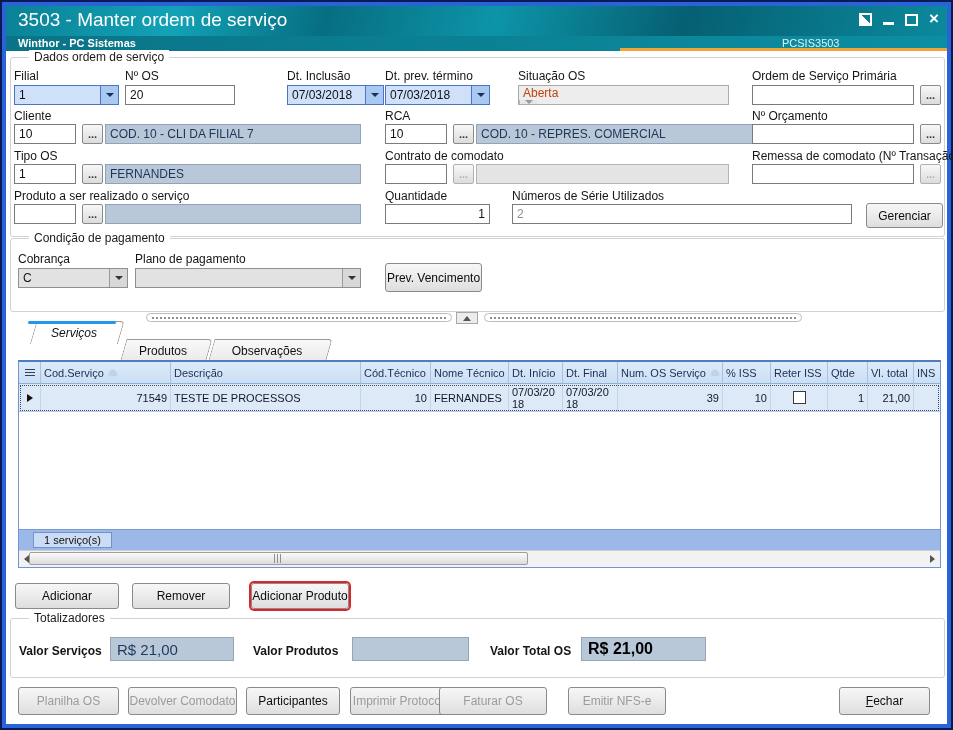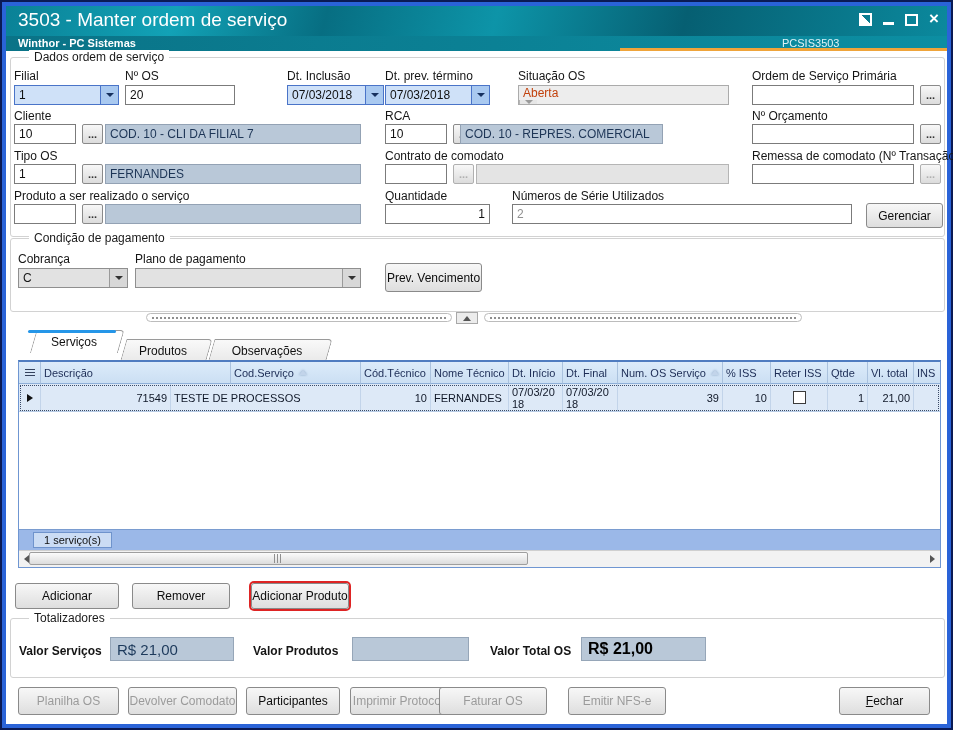--- a/index.html
+++ b/index.html
@@ -170,21 +170,21 @@
   <div class="fld" style="left:746px;top:79px;width:162px;"></div>
   <div class="dots" style="left:914px;top:79px;">...</div>
 
   <div class="lbl" style="left:8px;top:103px;">Cliente</div>
   <div class="fld" style="left:8px;top:118px;width:62px;">10</div>
   <div class="dots" style="left:76px;top:118px;">...</div>
   <div class="fld ro" style="left:99px;top:118px;width:256px;">COD. 10 - CLI DA FILIAL 7</div>
   <div class="lbl" style="left:379px;top:103px;">RCA</div>
   <div class="fld" style="left:379px;top:118px;width:62px;">10</div>
   <div class="dots" style="left:447px;top:118px;">...</div>
-  <div class="fld ro" style="left:454px;top:118px;width:203px;">COD. 10 - REPRES. COMERCIAL</div>
+  <div class="fld ro" style="left:470px;top:118px;width:293px;">COD. 10 - REPRES. COMERCIAL</div>
   <div class="lbl" style="left:746px;top:103px;">Nº Orçamento</div>
   <div class="fld" style="left:746px;top:118px;width:162px;"></div>
   <div class="dots" style="left:914px;top:118px;">...</div>
 
   <div class="lbl" style="left:8px;top:143px;">Tipo OS</div>
   <div class="fld" style="left:8px;top:158px;width:62px;">1</div>
   <div class="dots" style="left:76px;top:158px;">...</div>
   <div class="fld ro" style="left:99px;top:158px;width:256px;">FERNANDES</div>
   <div class="lbl" style="left:379px;top:143px;">Contrato de comodato</div>
   <div class="fld" style="left:379px;top:158px;width:62px;"></div>
@@ -222,42 +222,42 @@
         </span>
   </div>
   <div class="btn" style="left:379px;top:257px;width:97px;height:29px;">Prev. Vencimento</div>
 
   <div class="strack" style="left:140px;top:307px;width:306px;"></div>
   <div class="scaret" style="left:450px;top:306px;">
         <i class="tu"></i>
       </div>
   <div class="strack" style="left:478px;top:307px;width:318px;"></div>
 
-  <div class="tab active" style="left:24px;top:324px;width:88px;">
+  <div class="tab active" style="left:24px;top:315px;width:88px;font-style:italic;">
     <div class="bar"></div>
     <div class="tlabel">Serviços</div>
   </div>
   <div class="tab" style="left:114px;top:333px;width:86px;">
     <div class="tlabel">Produtos</div>
   </div>
   <div class="tab" style="left:202px;top:333px;width:118px;">
     <div class="tlabel">Observações</div>
   </div>
 
   <div class="gridwrap" style="left:12px;top:354px;width:923px;">
     <div class="ghead">
       <div class="hc w-ind ctr">
             <i class="gicon"></i>
           </div>
-      <div class="hc w-c2">
-            <span>Descrição</span>
-          </div>
       <div class="hc w-c1">
             <span>Cod.Serviço</span>
             <i class="sort"></i>
+          </div>
+      <div class="hc w-c2">
+            <span>Descrição</span>
           </div>
       <div class="hc w-c3">
             <span>Cód.Técnico</span>
           </div>
       <div class="hc w-c4">
             <span>Nome Técnico</span>
           </div>
       <div class="hc w-c5">
             <span>Dt. Início</span>
           </div>

